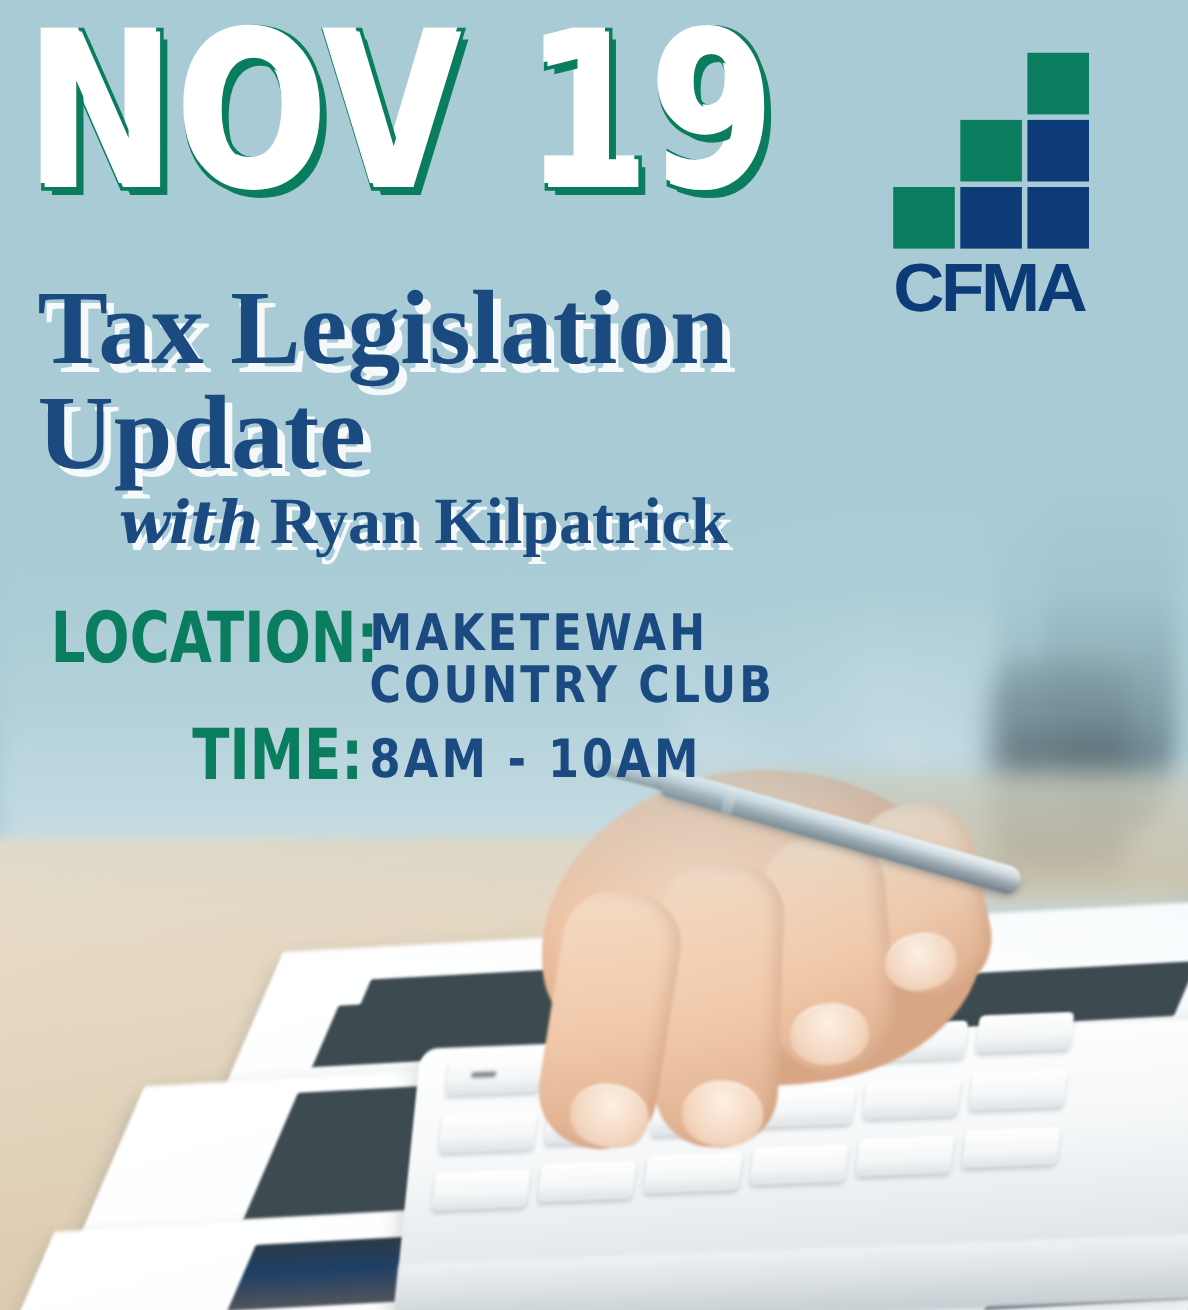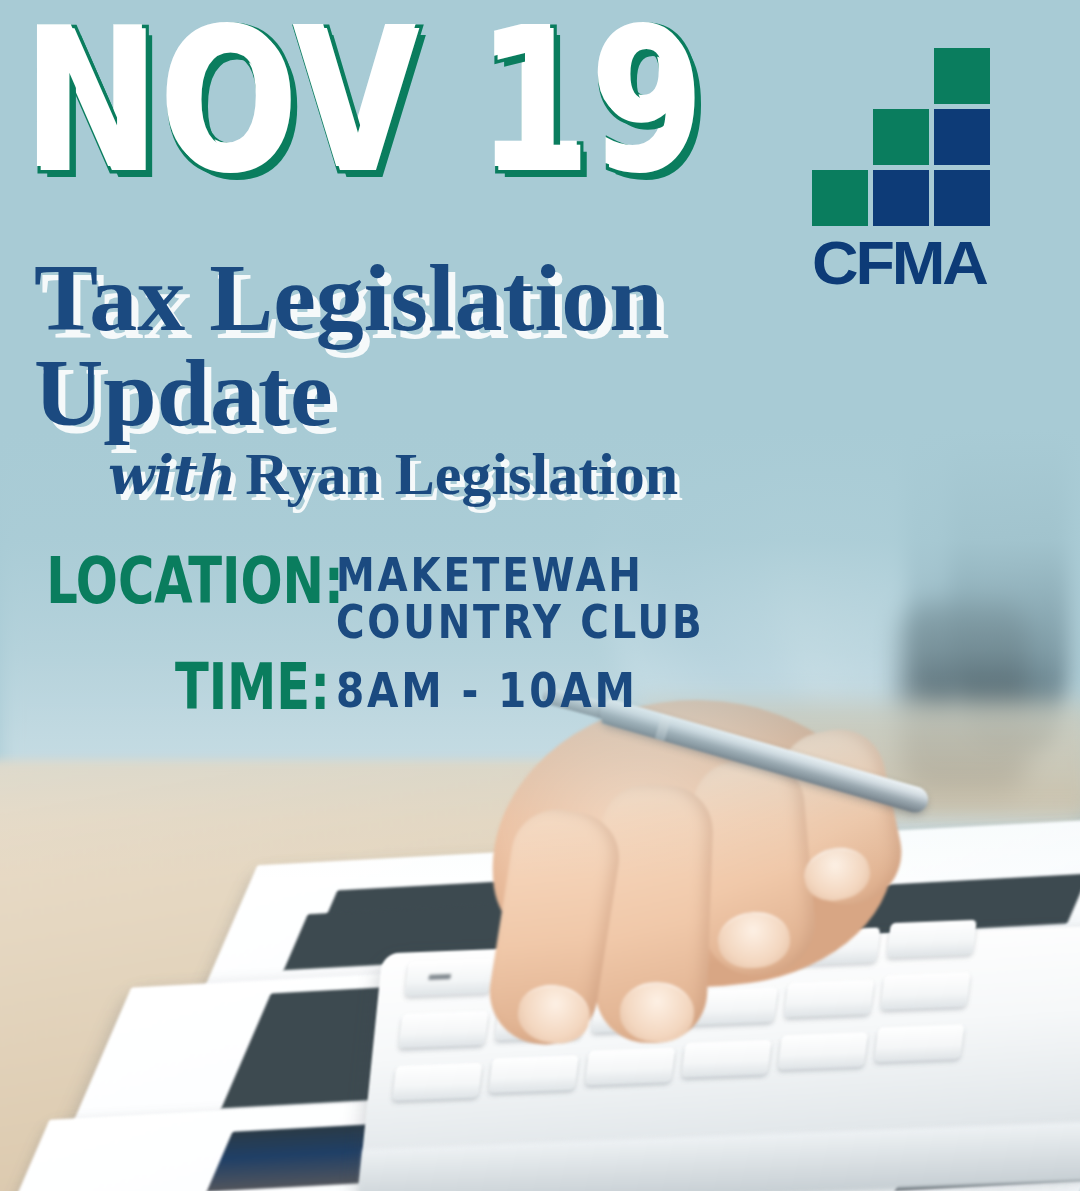--- a/index.html
+++ b/index.html
@@ -459,21 +459,21 @@
       </div>
       <div class="logo-word">CFMA</div>
     </div>
 
     <div class="headline">
       <span class="l1">Tax Legislation</span>
       <span class="l2">Update</span>
     </div>
 
     <div class="speaker">
-      <span class="with">with</span><span class="name">Ryan Legislation</span>
+      <span class="with">with</span><span class="name">Ryan Kilpatrick</span>
     </div>
 
     <div class="details">
 
       <div class="detail-row row-location">
         <div class="detail-label">LOCATION:</div>
         <div class="detail-value">
           <span class="vline">MAKETEWAH</span>
           <span class="vline">COUNTRY CLUB</span>
         </div>

